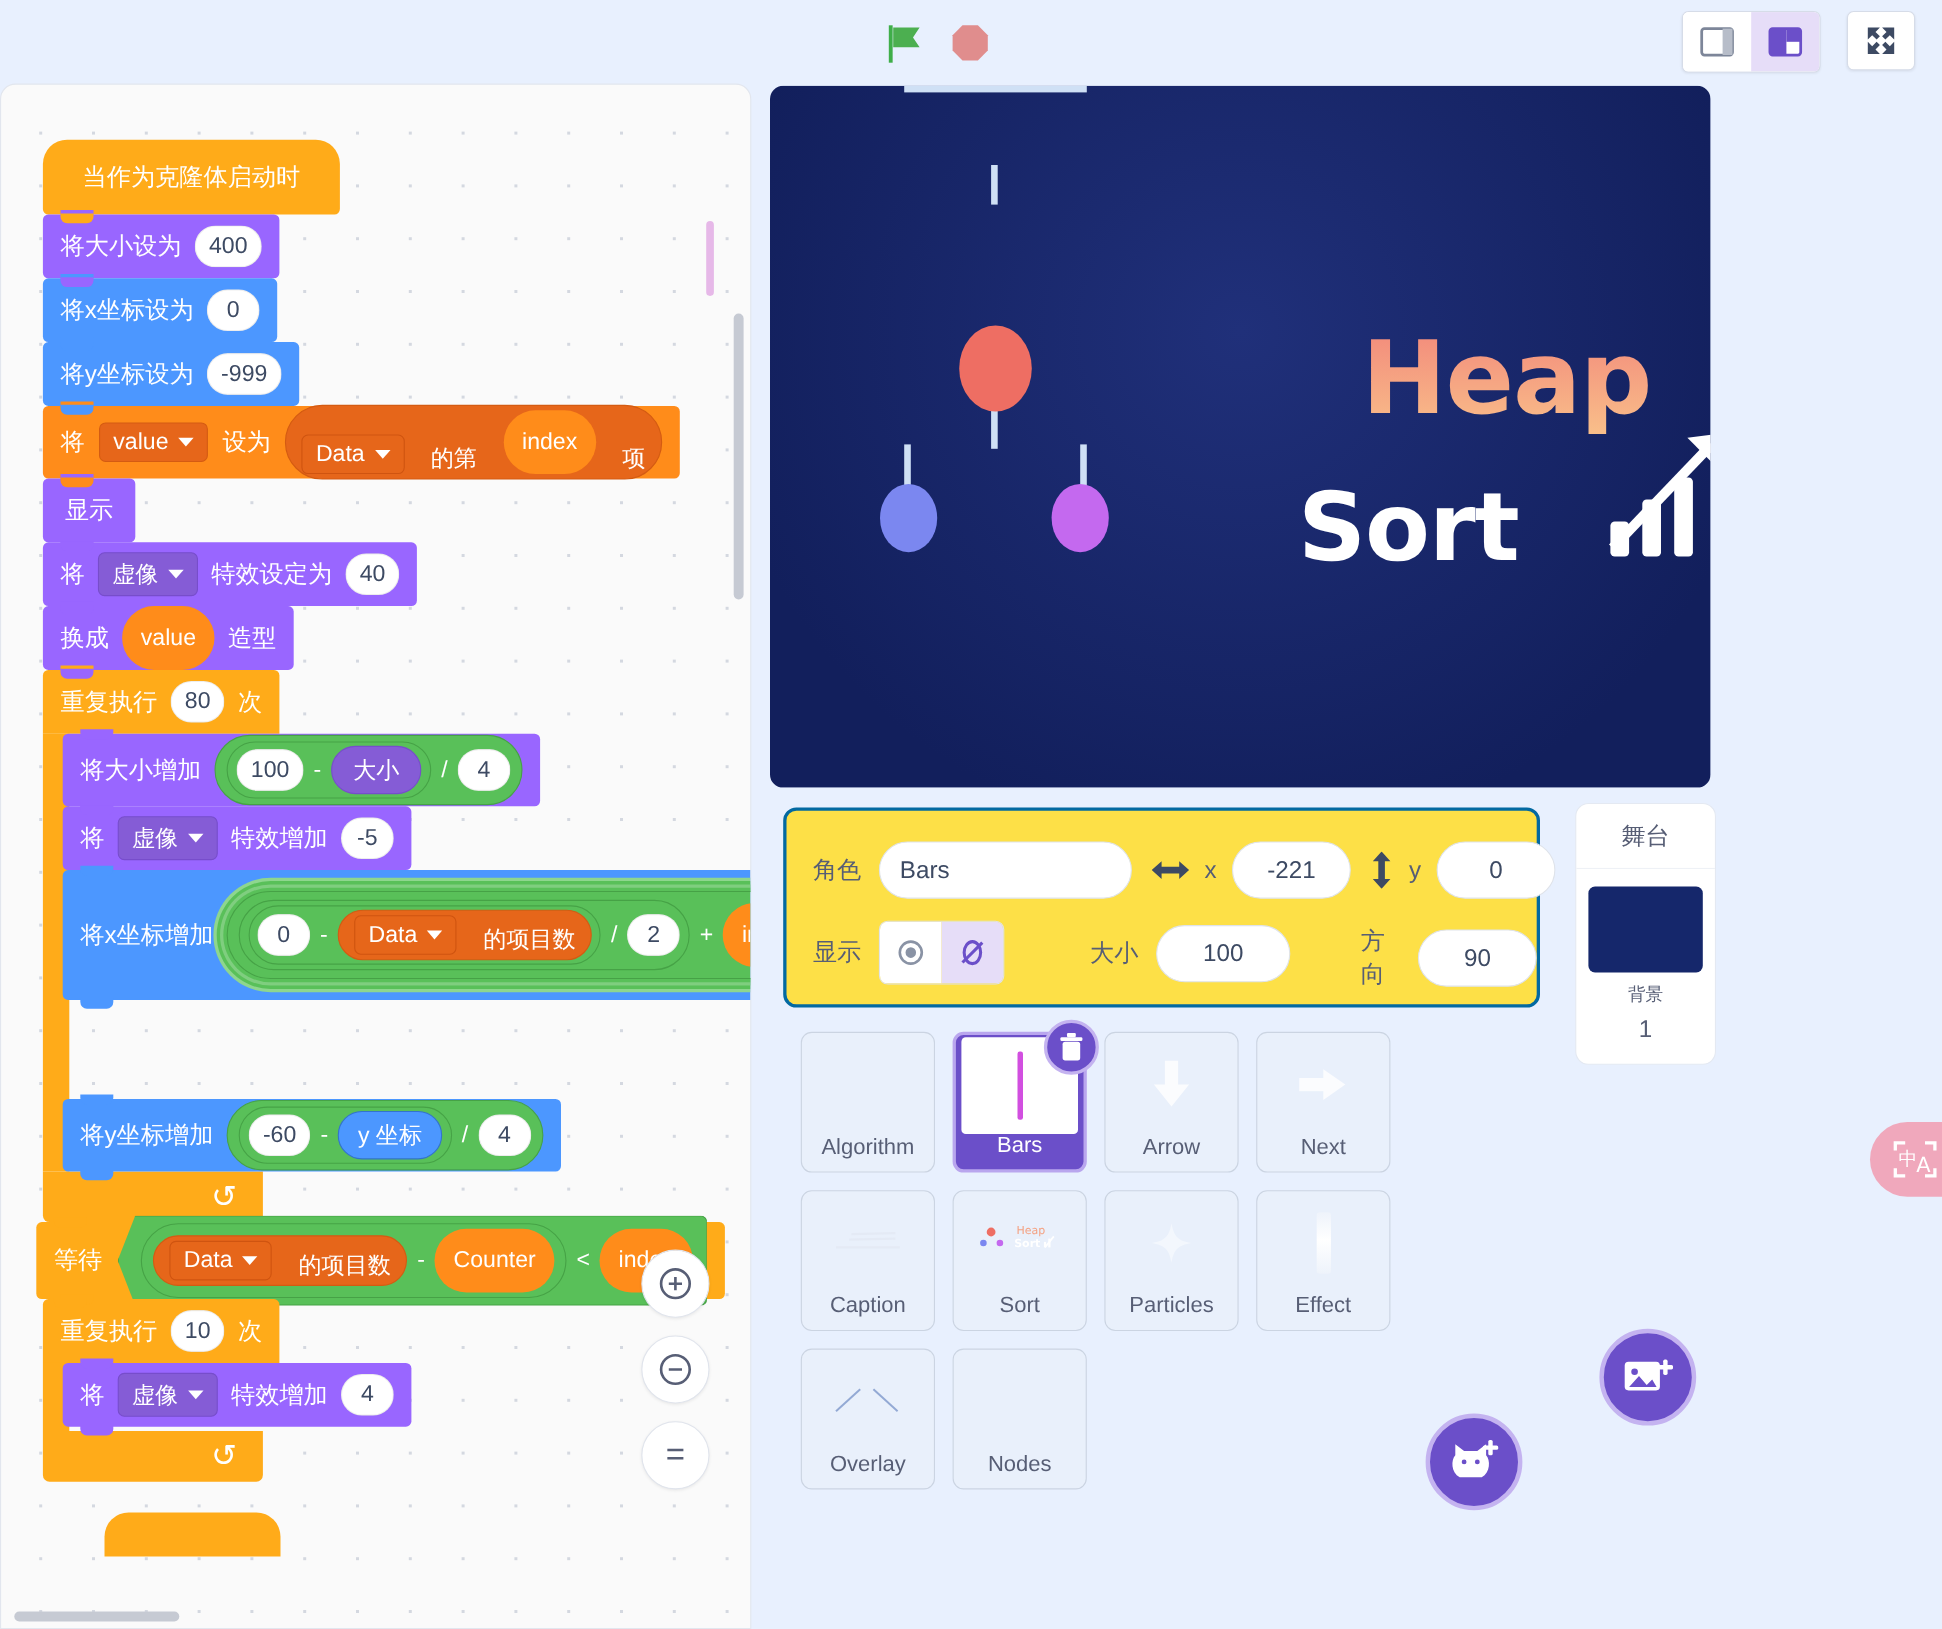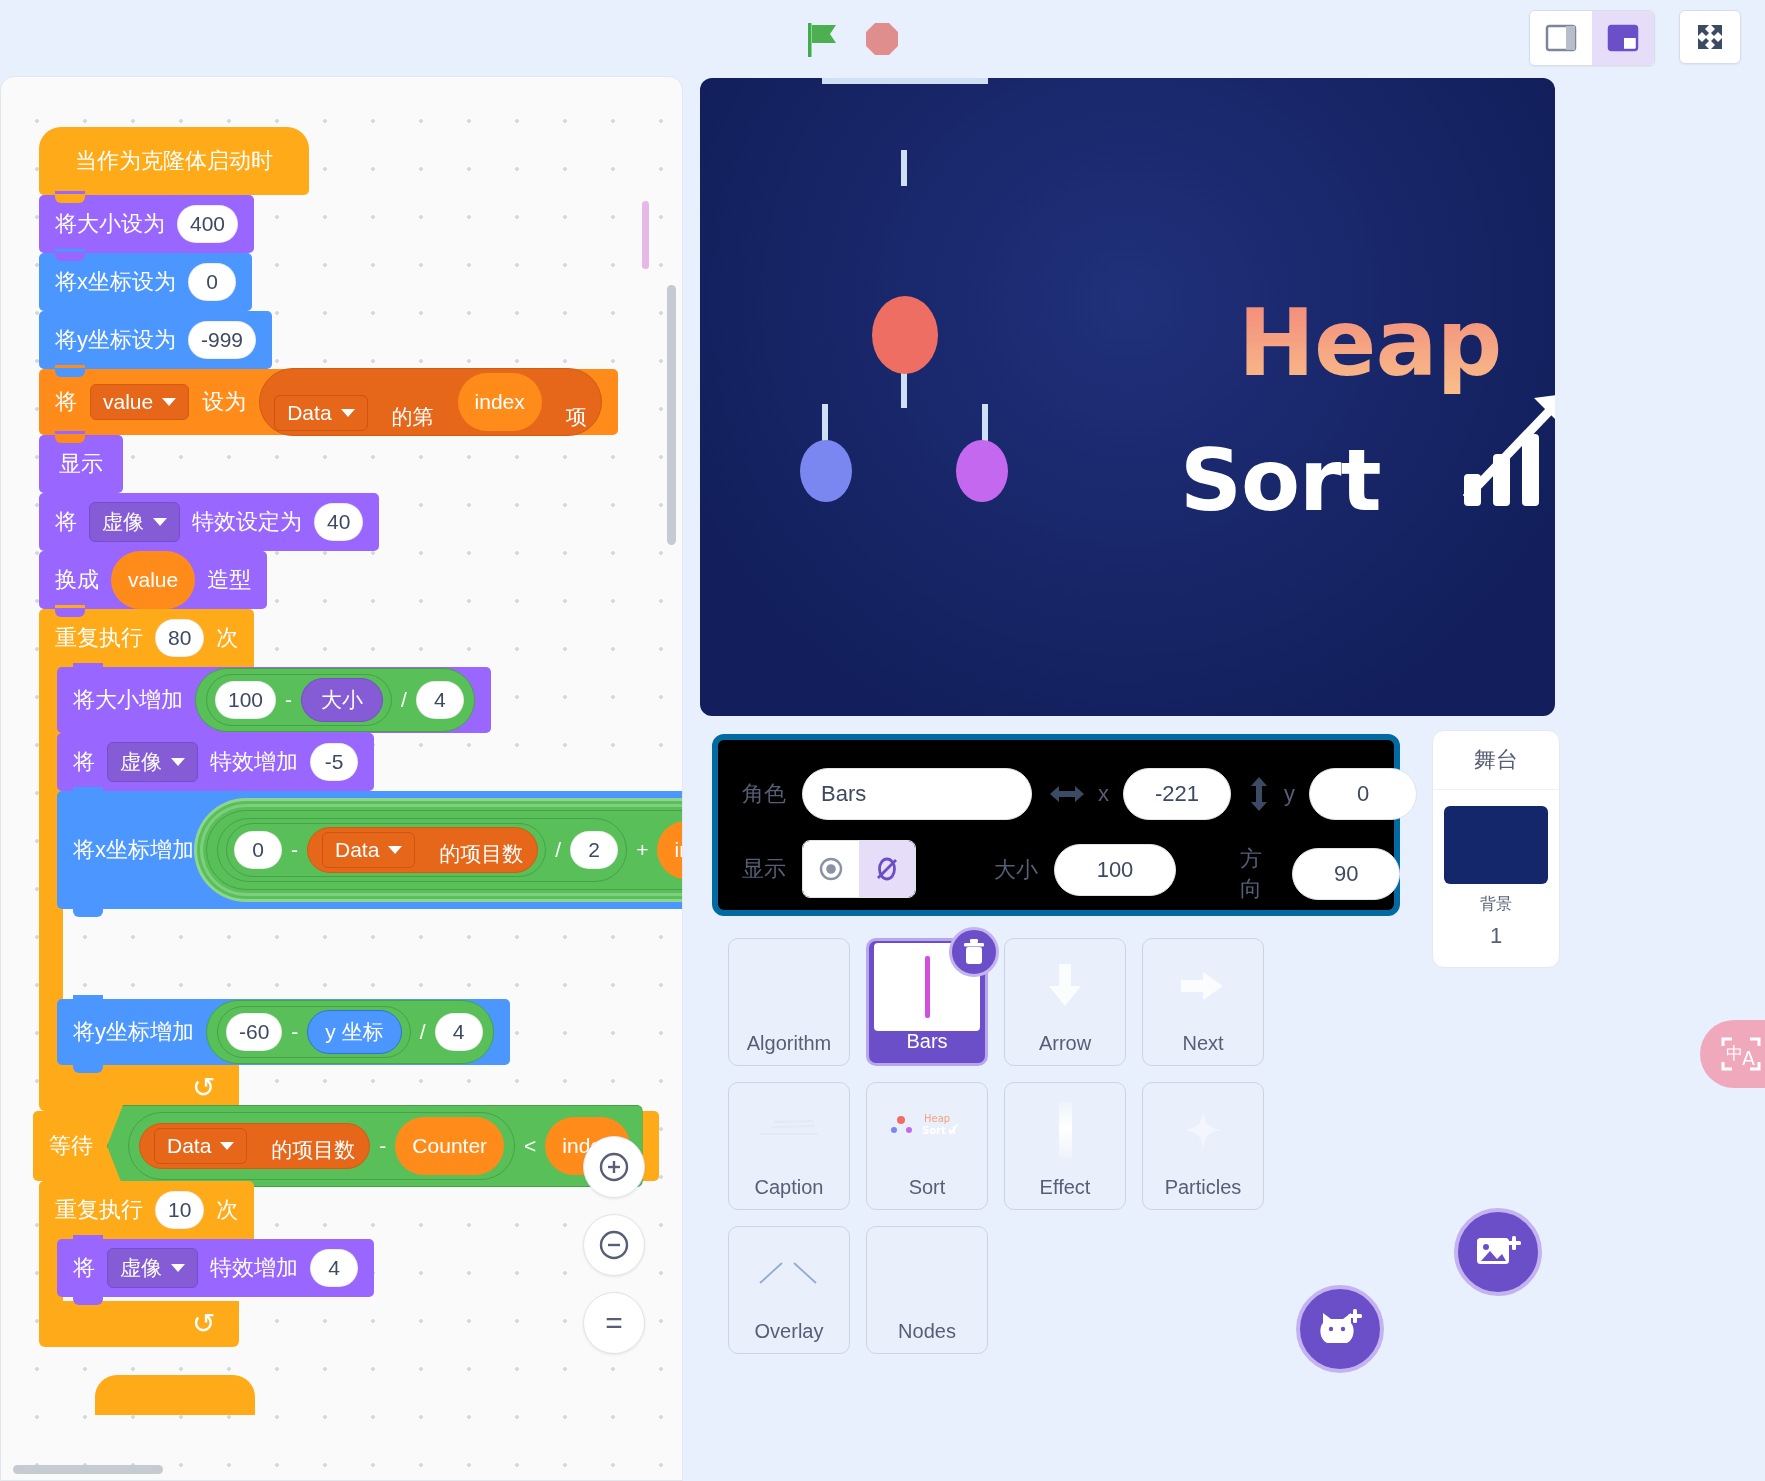--- a/index.html
+++ b/index.html
@@ -167,21 +167,21 @@
     font-family:"DejaVu Sans", sans-serif; letter-spacing:-1px;
   }
 
   
   .sprite-panel{
     position:absolute; left:700px; top:730px; width:712px; height:735px;
     background:#e8f0fe; border-radius:12px;
   }
   .sprite-info{
     position:absolute; left:12px; top:4px; width:688px; height:182px;
-    background:#000000; border-radius:12px; border:6px solid #0369a1;
+    background:#fde047; border-radius:12px; border:3px solid #0369a1;
   }
   .lbl{ color:#575e75; font-size:22px; }
   .field{
     background:#fff; border:1px solid #dfe3ea; border-radius:999px;
     height:52px; display:flex; align-items:center; font-size:22px;
     color:#3d4a63; padding:0 18px;
   }
   .field.name{ width:230px; }
   .field.num{ width:108px; justify-content:center; }
   .vis-group{
@@ -616,33 +616,33 @@
           <path d="M62 24 L70 14" stroke="#fff" stroke-width="1.6"></path>
           <rect x="61" y="19" width="2" height="5" fill="#fff"></rect>
           <rect x="65" y="16" width="2" height="8" fill="#fff"></rect>
         </svg>
       </div>
       <span class="nm">Sort</span>
     </div>
 
     <div class="sprite-tile">
       <div class="thumb">
-        <div style="width:13px;height:56px;border-radius:3px;
-                    background:linear-gradient(180deg,#eef3fb 0%,#ffffff 45%,#eef3fb 100%);"></div>
-      </div>
-      <span class="nm">Effect</span>
-    </div>
-
-    <div class="sprite-tile">
-      <div class="thumb">
         <svg width="40" height="40" viewBox="0 0 40 40" fill="#f3f7fd">
           <path d="M20 2 C22 14 26 18 38 20 C26 22 22 26 20 38 C18 26 14 22 2 20 C14 18 18 14 20 2 Z"></path>
         </svg>
       </div>
       <span class="nm">Particles</span>
+    </div>
+
+    <div class="sprite-tile">
+      <div class="thumb">
+        <div style="width:13px;height:56px;border-radius:3px;
+                    background:linear-gradient(180deg,#eef3fb 0%,#ffffff 45%,#eef3fb 100%);"></div>
+      </div>
+      <span class="nm">Effect</span>
     </div>
 
     <div class="sprite-tile">
       <div class="thumb">
         <svg width="70" height="34" viewBox="0 0 70 34" stroke="#93a9d4" stroke-width="1.8" fill="none">
           <line x1="6" y1="26" x2="28" y2="6"></line>
             <line x1="40" y1="6" x2="62" y2="26"></line>
         </svg>
       </div>
       <span class="nm">Overlay</span>

